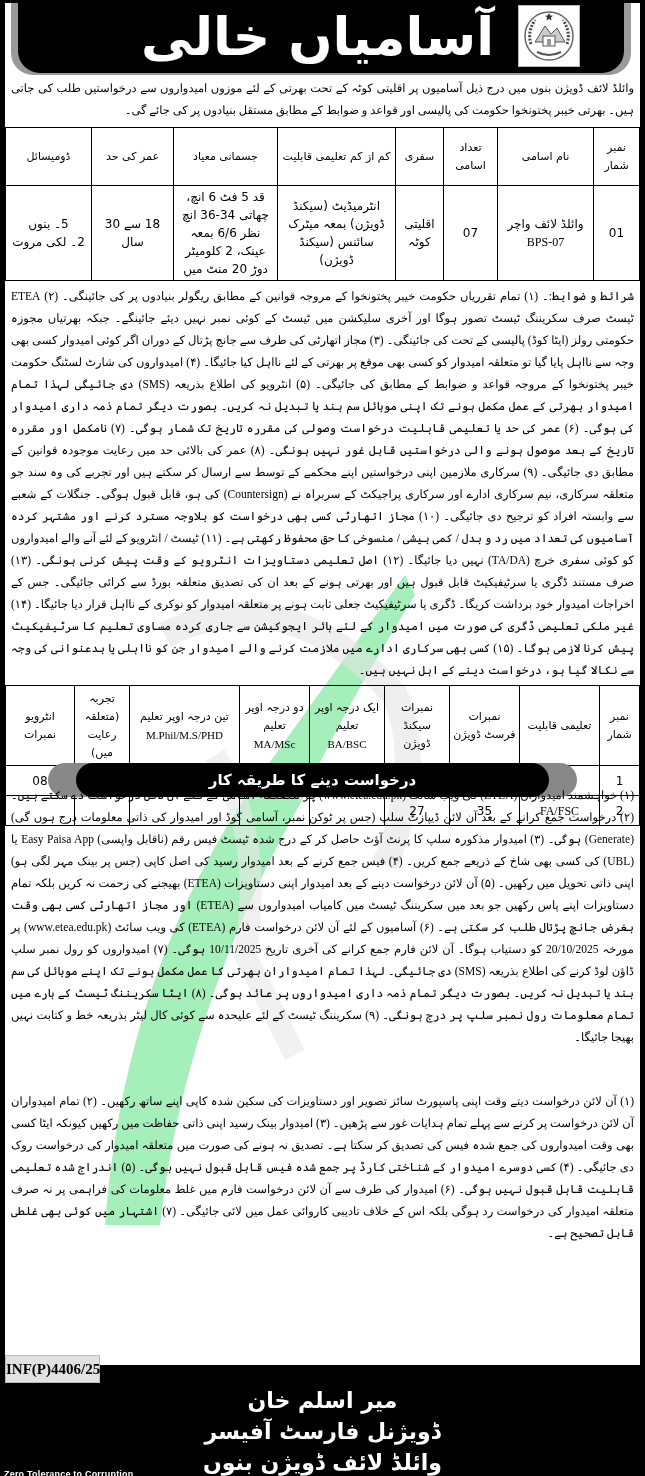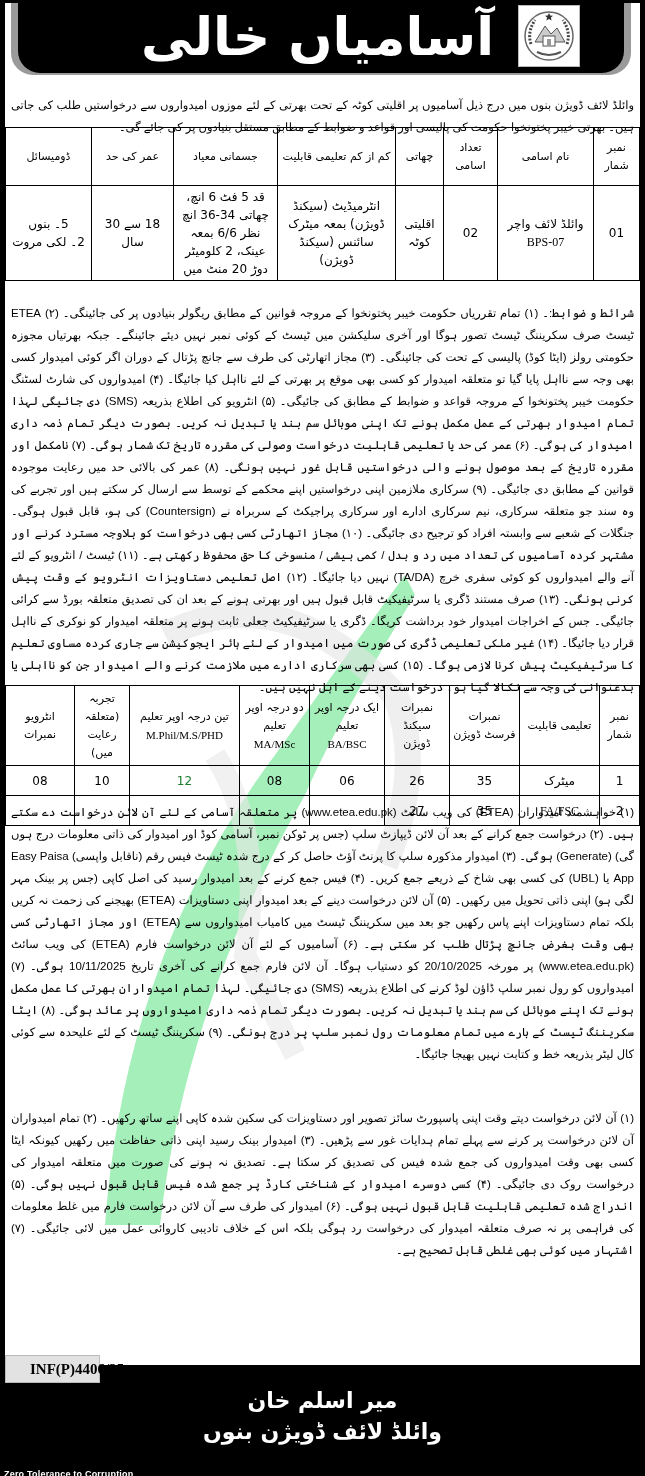--- a/index.html
+++ b/index.html
@@ -11,21 +11,21 @@
   
   .header-wrap { position: absolute; left: 5px; top: 3px; width: 635px; height: 72px; background: #fff; }
   .header-gray { position: absolute; left: 6px; top: 0; width: 620px; height: 72px; background: #9a9a9a; border-radius: 0 0 22px 22px; }
   .header-black { position: absolute; left: 13px; top: 0; width: 606px; height: 70px; background: #000; border-radius: 0 0 22px 22px; }
   .header-title { position: absolute; left: 90px; right: 100px; top: 4px; height: 60px; color: #fff; font-family: "DejaVu Sans", sans-serif; font-weight: bold; font-size: 52px; text-align: center; line-height: 60px; direction: rtl; letter-spacing: 1px; }
   .emblem { position: absolute; right: 60px; top: 2px; width: 62px; height: 62px; background: #fff; border: 1px solid #bbb; display: flex; align-items: center; justify-content: center; }
   .emblem svg { width: 56px; height: 56px; }
 
   
   .content { position: absolute; left: 5px; top: 75px; width: 635px; height: 1290px; background: #fff; padding: 0 6px; }
-  .urdu { direction: rtl; text-align: justify; font-family: Liberation Sans, sans-serif; font-size: 11.5px; line-height: 22px; margin-top: 17px; }
+  .urdu { direction: rtl; text-align: justify; font-family: Liberation Serif, serif; font-size: 11.5px; line-height: 22px; }
   .intro { position: absolute; left: 6px; right: 6px; top: 2px; }
 
   table { border-collapse: collapse; width: 100%; direction: rtl; font-family: "DejaVu Sans", sans-serif; }
   td, th { border: 1.5px solid #000; text-align: center; font-weight: normal; font-size: 11px; line-height: 18px; padding: 2px 3px; vertical-align: middle; }
 
   .table1 { position: absolute; left: 0; right: 0; top: 52px; padding: 0 0; }
   .table1 .head th { height: 58px; }
   .table1 .row td { height: 88px; font-size: 12px; }
 
   .terms { position: absolute; left: 6px; right: 6px; top: 210px; }
@@ -36,21 +36,21 @@
 
   .section-bar { position: absolute; height: 34px; }
   .section-bar .gray { position: absolute; left: 0; right: 0; top: 0; height: 34px; background: #888; border-radius: 17px; }
   .section-bar .black { position: absolute; left: 28px; right: 28px; top: 0; height: 34px; background: #000; border-radius: 17px; color: #fff; font-size: 15px; font-weight: bold; line-height: 34px; text-align: center; direction: rtl; }
 
   .bar1 { left: 48px; right: 68px; top: 763px; }
   .howto { position: absolute; left: 6px; right: 6px; top: 784px; }
   .bar2 { left: 48px; right: 68px; top: 1082px; }
   .note { position: absolute; left: 6px; right: 6px; top: 1090px; }
 
-  .ref { position: absolute; left: 5px; top: 1355px; width: 95px; height: 28px; background: #e2e2e2; border: 1px solid #bbb; font-family: "Liberation Serif", serif; font-weight: bold; font-size: 15px; line-height: 26px; text-align: center; color: #000; padding-left: 24px; }
+  .ref { position: absolute; left: 5px; top: 1355px; width: 95px; height: 28px; background: #e2e2e2; border: 1px solid #bbb; font-family: "Liberation Serif", serif; font-weight: bold; font-size: 15px; line-height: 26px; text-align: center; color: #000; }
 
   .signature { position: absolute; left: 0; right: 0; top: 1385px; text-align: center; color: #fff; direction: rtl; font-family: "DejaVu Sans", sans-serif; font-weight: bold; }
   .signature div { font-size: 22px; line-height: 31px; }
   .slogan { position: absolute; left: 4px; top: 1453px; color: #fff; font-family: "Liberation Sans", sans-serif; font-weight: bold; font-size: 9px; letter-spacing: 0.2px; margin-top: 16px; }
 
   .watermark { position: absolute; left: 60px; top: 460px; width: 360px; height: 700px; pointer-events: none; opacity: 0.55; }
   .green { color: #1c7c2c; }
 </style>
 </head>
 <body>
@@ -84,33 +84,33 @@
 
     <p class="urdu intro">وائلڈ لائف ڈویژن بنوں میں درج ذیل آسامیوں پر اقلیتی کوٹہ کے تحت بھرتی کے لئے موزوں امیدواروں سے درخواستیں طلب کی جاتی ہیں۔ بھرتی خیبر پختونخوا حکومت کی پالیسی اور قواعد و ضوابط کے مطابق مستقل بنیادوں پر کی جائے گی۔</p>
 
     <div class="table1">
       <table>
         <tbody>
             <tr class="head">
           <th style="width:46px">نمبر شمار</th>
           <th style="width:96px">نام اسامی</th>
           <th style="width:54px">تعداد اسامی</th>
-          <th style="width:48px">چھاتی</th>
+          <th style="width:48px">سفری</th>
           <th style="width:118px">کم از کم تعلیمی قابلیت</th>
           <th style="width:104px">جسمانی معیاد</th>
           <th style="width:82px">عمر کی حد</th>
           <th>ڈومیسائل</th>
         </tr>
         <tr class="row">
           <td>01</td>
           <td>
             <div>وائلڈ لائف واچر</div>
             <div class="latin">BPS-07</div>
           </td>
-          <td>02</td>
+          <td>07</td>
           <td>اقلیتی کوٹہ</td>
           <td>انٹرمیڈیٹ (سیکنڈ ڈویژن) بمعہ میٹرک سائنس (سیکنڈ ڈویژن)</td>
           <td>قد 5 فٹ 6 انچ، چھاتی 34-36 انچ نظر 6/6 بمعہ عینک، 2 کلومیٹر دوڑ 20 منٹ میں</td>
           <td>18 سے 30 سال</td>
           <td>
             <div>5۔ بنوں</div>
             <div>2۔ لکی مروت</div>
           </td>
         </tr>
       </tbody>
@@ -162,23 +162,28 @@
           <td></td>
           <td></td>
           <td></td>
           <td></td>
         </tr>
       </tbody>
         </table>
     </div>
   </div>
 
+  <div class="section-bar bar1">
+    <div class="gray"></div>
+    <div class="black">درخواست دینے کا طریقہ کار</div>
+  </div>
   <p class="urdu howto" style="left:11px; right:11px;">(۱) خواہشمند امیدواران (ETEA) کی ویب سائٹ (www.etea.edu.pk) پر متعلقہ آسامی کے لئے آن لائن درخواست دے سکتے ہیں۔ (۲) درخواست جمع کرانے کے بعد آن لائن ڈیپازٹ سلپ (جس پر ٹوکن نمبر، آسامی کوڈ اور امیدوار کی ذاتی معلومات درج ہوں گی) (Generate) ہوگی۔ (۳) امیدوار مذکورہ سلپ کا پرنٹ آؤٹ حاصل کر کے درج شدہ ٹیسٹ فیس رقم (ناقابل واپسی) Easy Paisa App یا (UBL) کی کسی بھی شاخ کے ذریعے جمع کریں۔ (۴) فیس جمع کرنے کے بعد امیدوار رسید کی اصل کاپی (جس پر بینک مہر لگی ہو) اپنی ذاتی تحویل میں رکھیں۔ (۵) آن لائن درخواست دینے کے بعد امیدوار اپنی دستاویزات (ETEA) بھیجنے کی زحمت نہ کریں بلکہ تمام دستاویزات اپنے پاس رکھیں جو بعد میں سکریننگ ٹیسٹ میں کامیاب امیدواروں سے (ETEA) اور مجاز اتھارٹی کسی بھی وقت بغرض جانچ پڑتال طلب کر سکتی ہے۔ (۶) آسامیوں کے لئے آن لائن درخواست فارم (ETEA) کی ویب سائٹ (www.etea.edu.pk) پر مورخہ 20/10/2025 کو دستیاب ہوگا۔ آن لائن فارم جمع کرانے کی آخری تاریخ 10/11/2025 ہوگی۔ (۷) امیدواروں کو رول نمبر سلپ ڈاؤن لوڈ کرنے کی اطلاع بذریعہ (SMS) دی جائیگی۔ لہذا تمام امیدواران بھرتی کا عمل مکمل ہونے تک اپنے موبائل کی سم بند یا تبدیل نہ کریں۔ بصورت دیگر تمام ذمہ داری امیدواروں پر عائد ہوگی۔ (۸) ایٹا سکریننگ ٹیسٹ کے بارے میں تمام معلومات رول نمبر سلپ پر درج ہونگی۔ (۹) سکریننگ ٹیسٹ کے لئے علیحدہ سے کوئی کال لیٹر بذریعہ خط و کتابت نہیں بھیجا جائیگا۔</p>
 
   <p class="urdu note" style="left:11px; right:11px;">(۱) آن لائن درخواست دیتے وقت اپنی پاسپورٹ سائز تصویر اور دستاویزات کی سکین شدہ کاپی اپنے ساتھ رکھیں۔ (۲) تمام امیدواران آن لائن درخواست پر کرنے سے پہلے تمام ہدایات غور سے پڑھیں۔ (۳) امیدوار بینک رسید اپنی ذاتی حفاظت میں رکھیں کیونکہ ایٹا کسی بھی وقت امیدواروں کی جمع شدہ فیس کی تصدیق کر سکتا ہے۔ تصدیق نہ ہونے کی صورت میں متعلقہ امیدوار کی درخواست روک دی جائیگی۔ (۴) کسی دوسرے امیدوار کے شناختی کارڈ پر جمع شدہ فیس قابل قبول نہیں ہوگی۔ (۵) اندراج شدہ تعلیمی قابلیت قابل قبول نہیں ہوگی۔ (۶) امیدوار کی طرف سے آن لائن درخواست فارم میں غلط معلومات کی فراہمی پر نہ صرف متعلقہ امیدوار کی درخواست رد ہوگی بلکہ اس کے خلاف تادیبی کاروائی عمل میں لائی جائیگی۔ (۷) اشتہار میں کوئی بھی غلطی قابل تصحیح ہے۔</p>
 
   <div class="ref">INF(P)4406/25</div>
   <div class="signature">
     <div>میر اسلم خان</div>
+    <div>ڈویژنل فارسٹ آفیسر</div>
     <div>وائلڈ لائف ڈویژن بنوں</div>
   </div>
   <div class="slogan">Zero Tolerance to Corruption</div>
 </div>
 
 </body></html>

